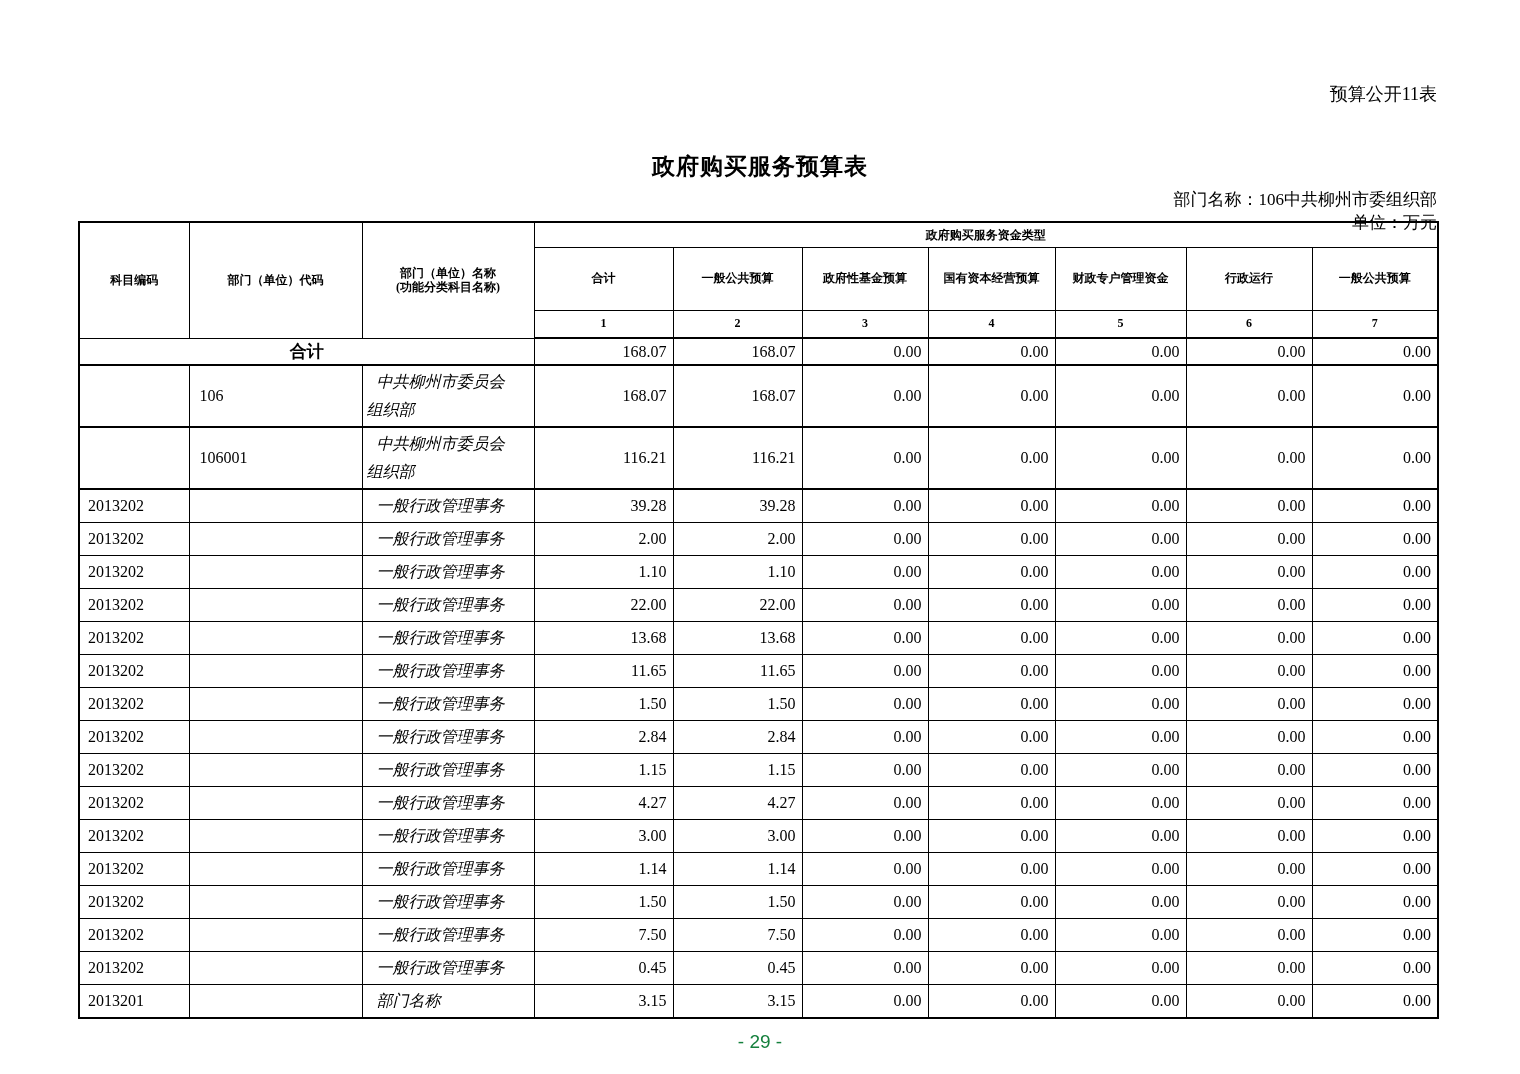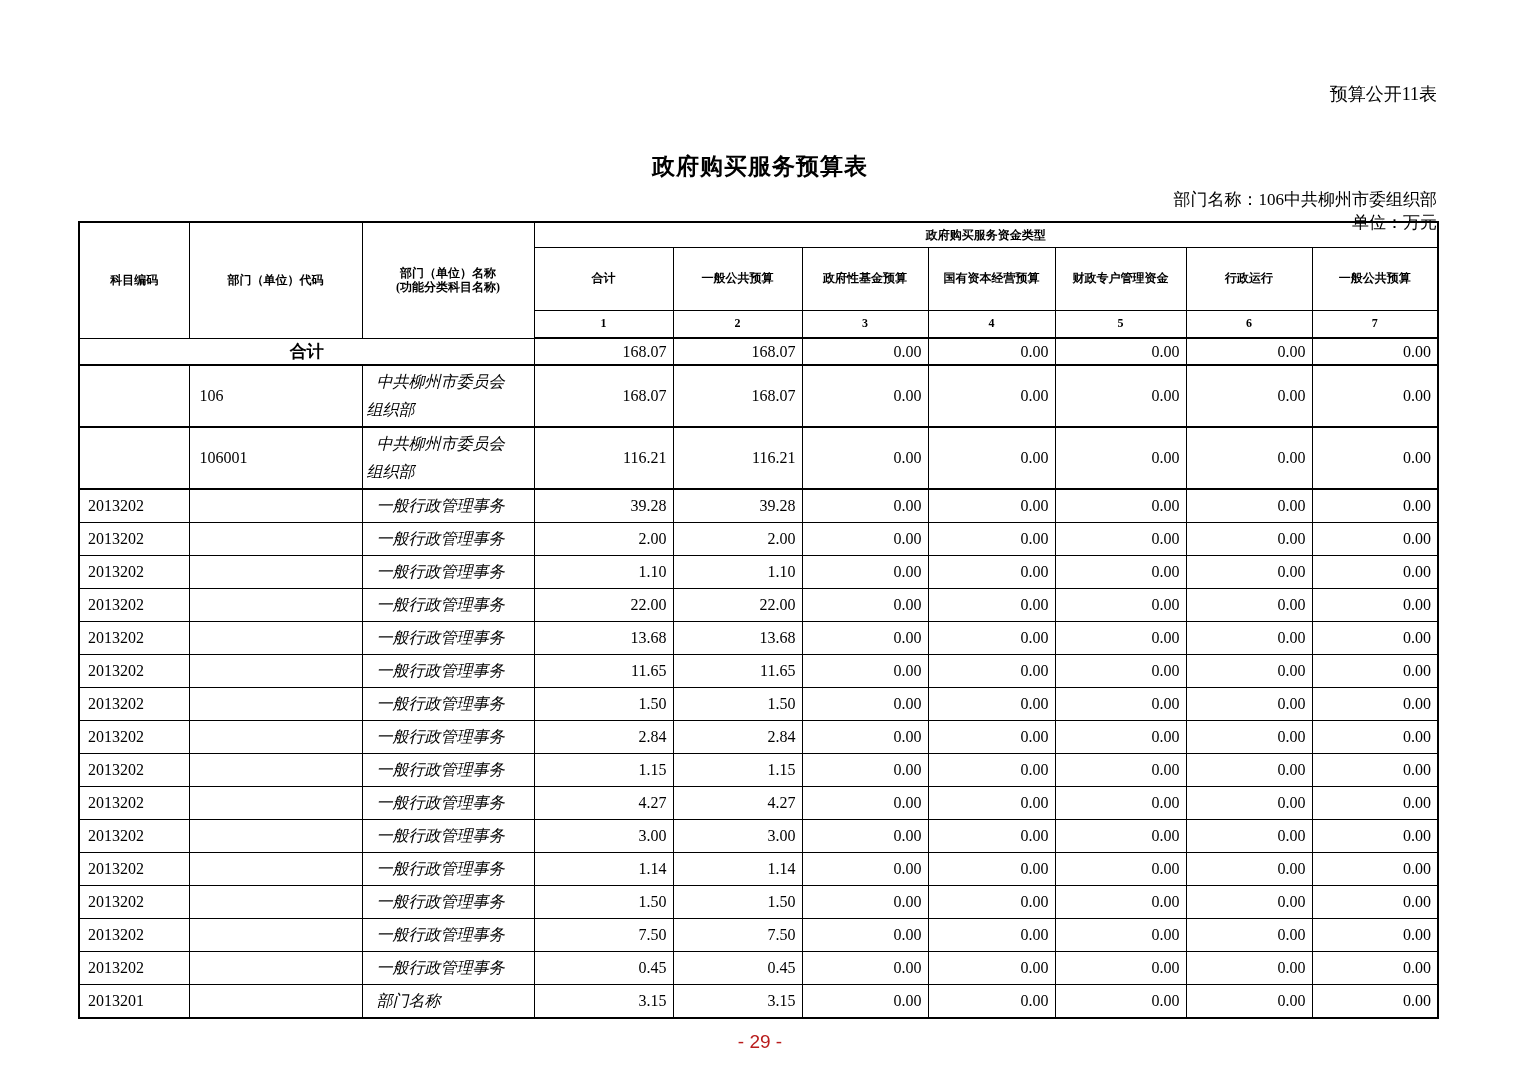--- a/index.html
+++ b/index.html
@@ -91,21 +91,21 @@
   }
   td.cell-value { text-align: right; padding-right: 6px; }
   .page-number {
     position: absolute;
     top: 1031px;
     left: 0;
     width: 100%;
     text-align: center;
     font-family: "Liberation Sans", "DejaVu Sans", sans-serif;
     font-size: 19px;
-    color: #b91c1c;
+    color: #15803d;
   }
 </style>
 </head>
 <body>
 
 <div class="sheet-ref">预算公开11表</div>
 
 <div class="title">政府购买服务预算表</div>
 
 <div class="meta">

